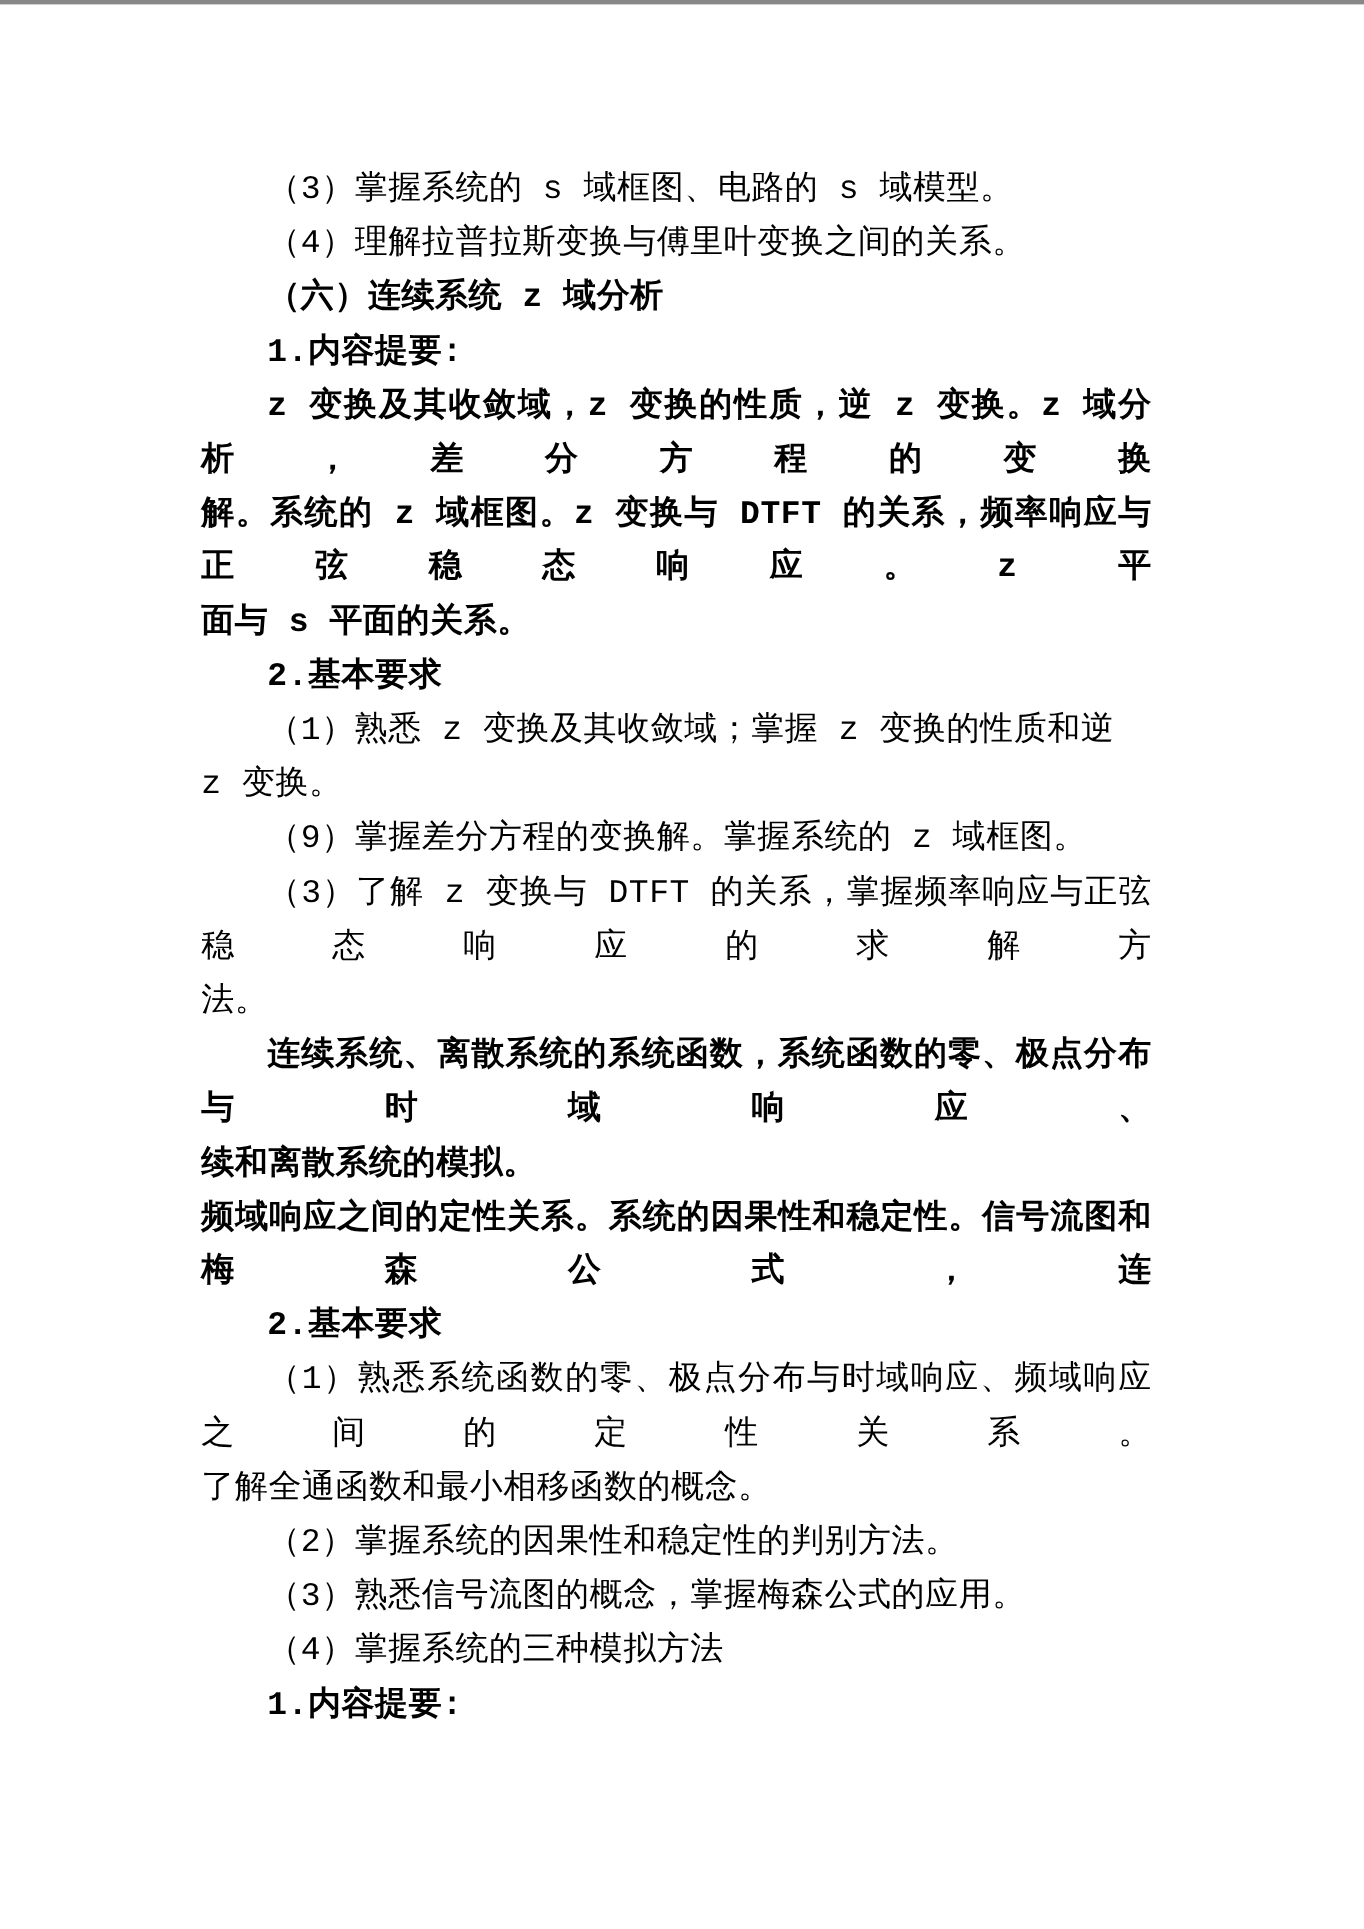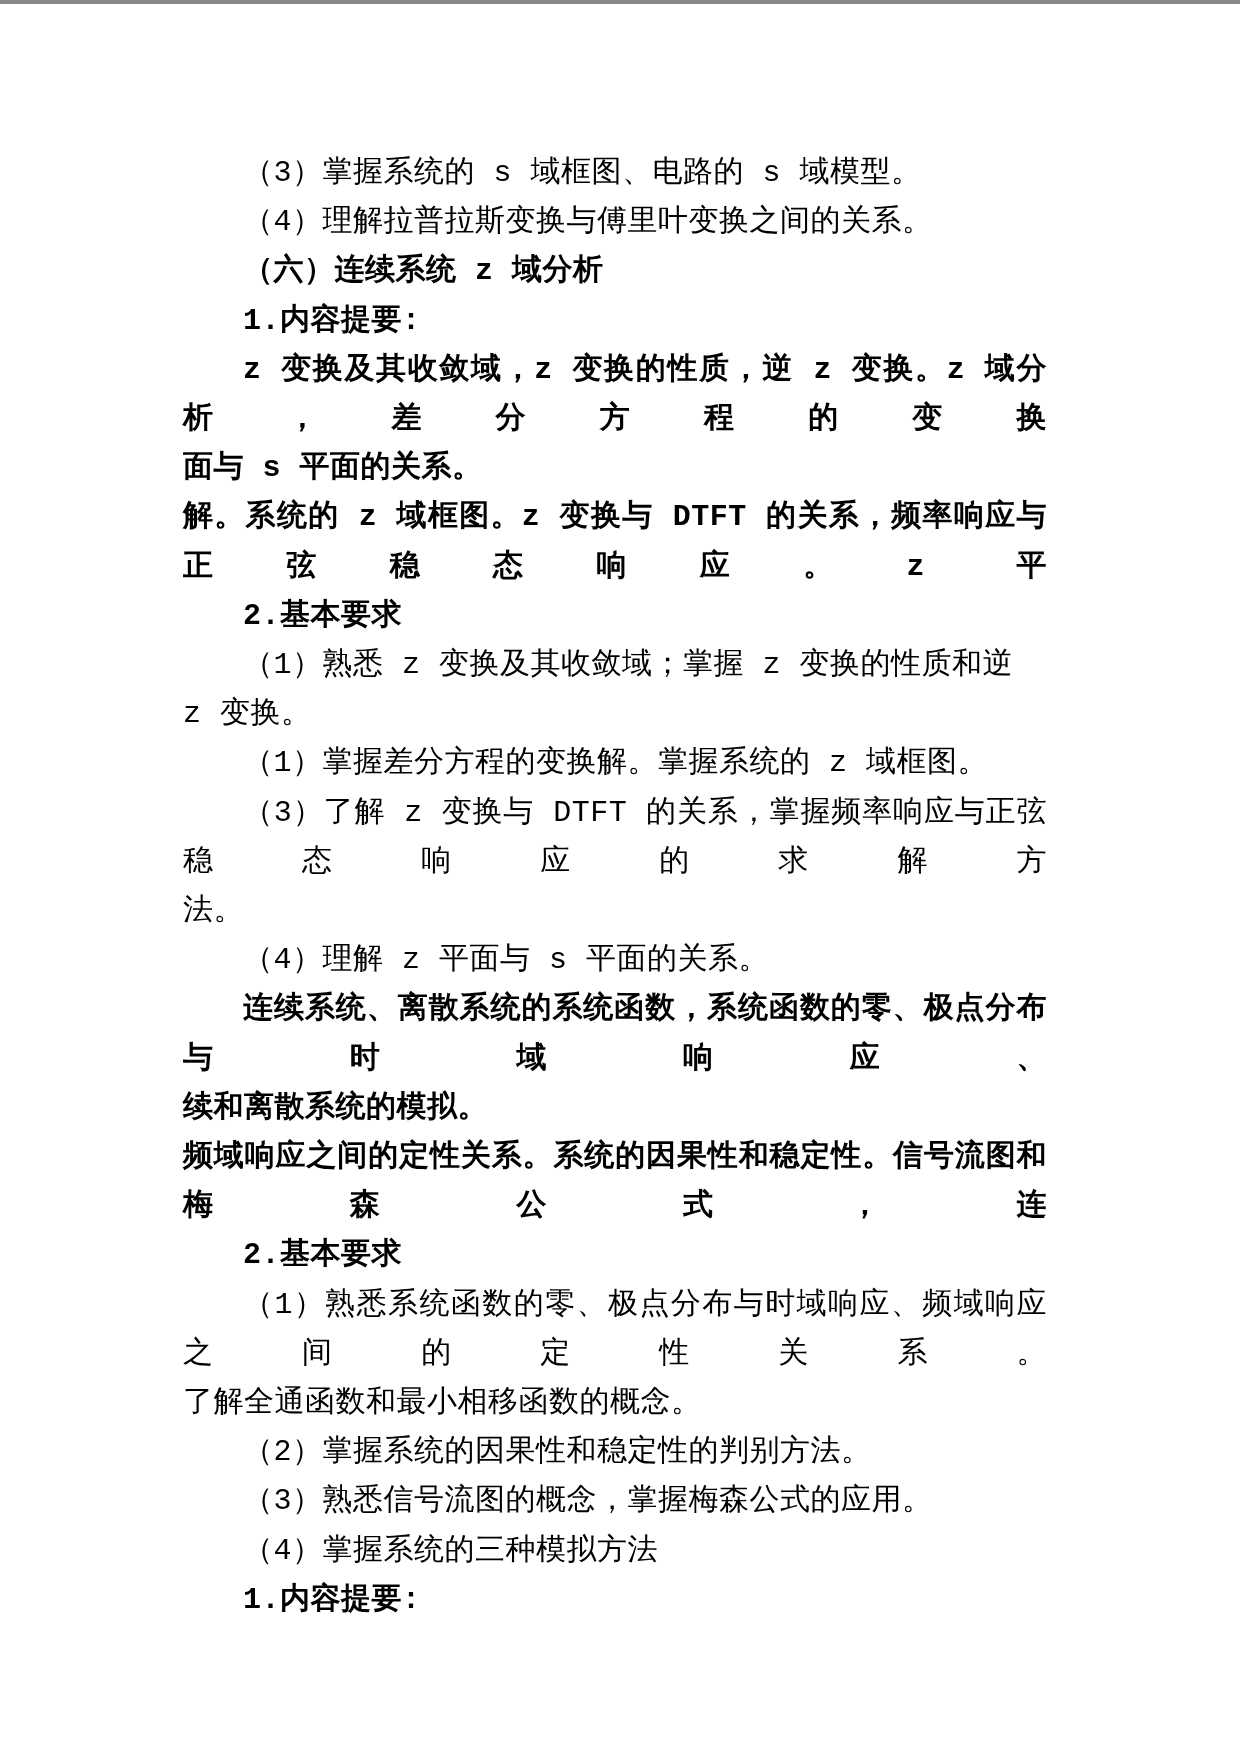--- a/index.html
+++ b/index.html
@@ -38,28 +38,27 @@
 
 <div class="page">
   <div class="doc">
 
     <div class="line ind">（3）掌握系统的 s 域框图、电路的 s 域模型。</div>
     <div class="line ind">（4）理解拉普拉斯变换与傅里叶变换之间的关系。</div>
 
     <div class="line ind b">（六）连续系统 z 域分析</div>
     <div class="line ind b">1.内容提要:</div>
     <div class="line ind b fill">z 变换及其收敛域，z 变换的性质，逆 z 变换。z 域分析，差分方程的变换</div>
+    <div class="line b fill">解。系统的 z 域框图。z 变换与 DTFT 的关系，频率响应与正弦稳态响应。z 平</div>
     <div class="line b">面与 s 平面的关系。</div>
-    <div class="line b fill">解。系统的 z 域框图。z 变换与 DTFT 的关系，频率响应与正弦稳态响应。z 平</div>
     <div class="line ind b">2.基本要求</div>
     <div class="line ind">（1）熟悉 z 变换及其收敛域；掌握 z 变换的性质和逆 z 变换。</div>
-    <div class="line ind">（1）掌握差分方程的变换解。掌握系统的 z 域框图。</div>
+    <div class="line ind">（9）掌握差分方程的变换解。掌握系统的 z 域框图。</div>
     <div class="line ind fill">（3）了解 z 变换与 DTFT 的关系，掌握频率响应与正弦稳态响应的求解方</div>
     <div class="line">法。</div>
-    <div class="line ind">（4）理解 z 平面与 s 平面的关系。</div>
 
     <div class="line ind b fill">连续系统、离散系统的系统函数，系统函数的零、极点分布与时域响应、</div>
     <div class="line b">续和离散系统的模拟。</div>
     <div class="line b fill">频域响应之间的定性关系。系统的因果性和稳定性。信号流图和梅森公式，连</div>
     <div class="line ind b">2.基本要求</div>
     <div class="line ind fill">（1）熟悉系统函数的零、极点分布与时域响应、频域响应之间的定性关系。</div>
     <div class="line">了解全通函数和最小相移函数的概念。</div>
     <div class="line ind">（2）掌握系统的因果性和稳定性的判别方法。</div>
     <div class="line ind">（3）熟悉信号流图的概念，掌握梅森公式的应用。</div>
     <div class="line ind">（4）掌握系统的三种模拟方法</div>

